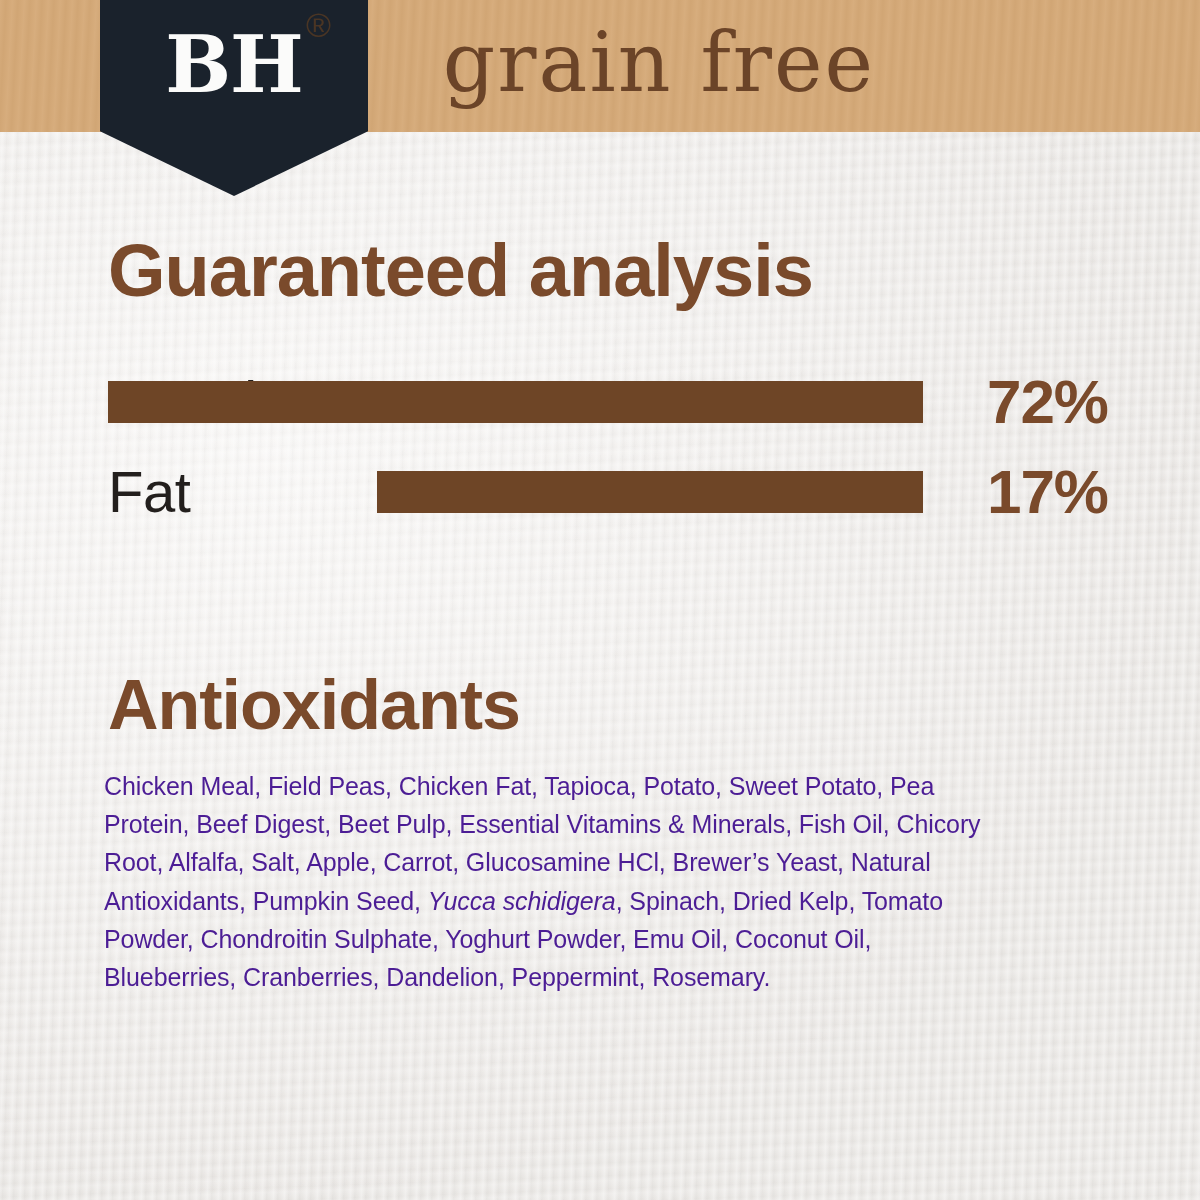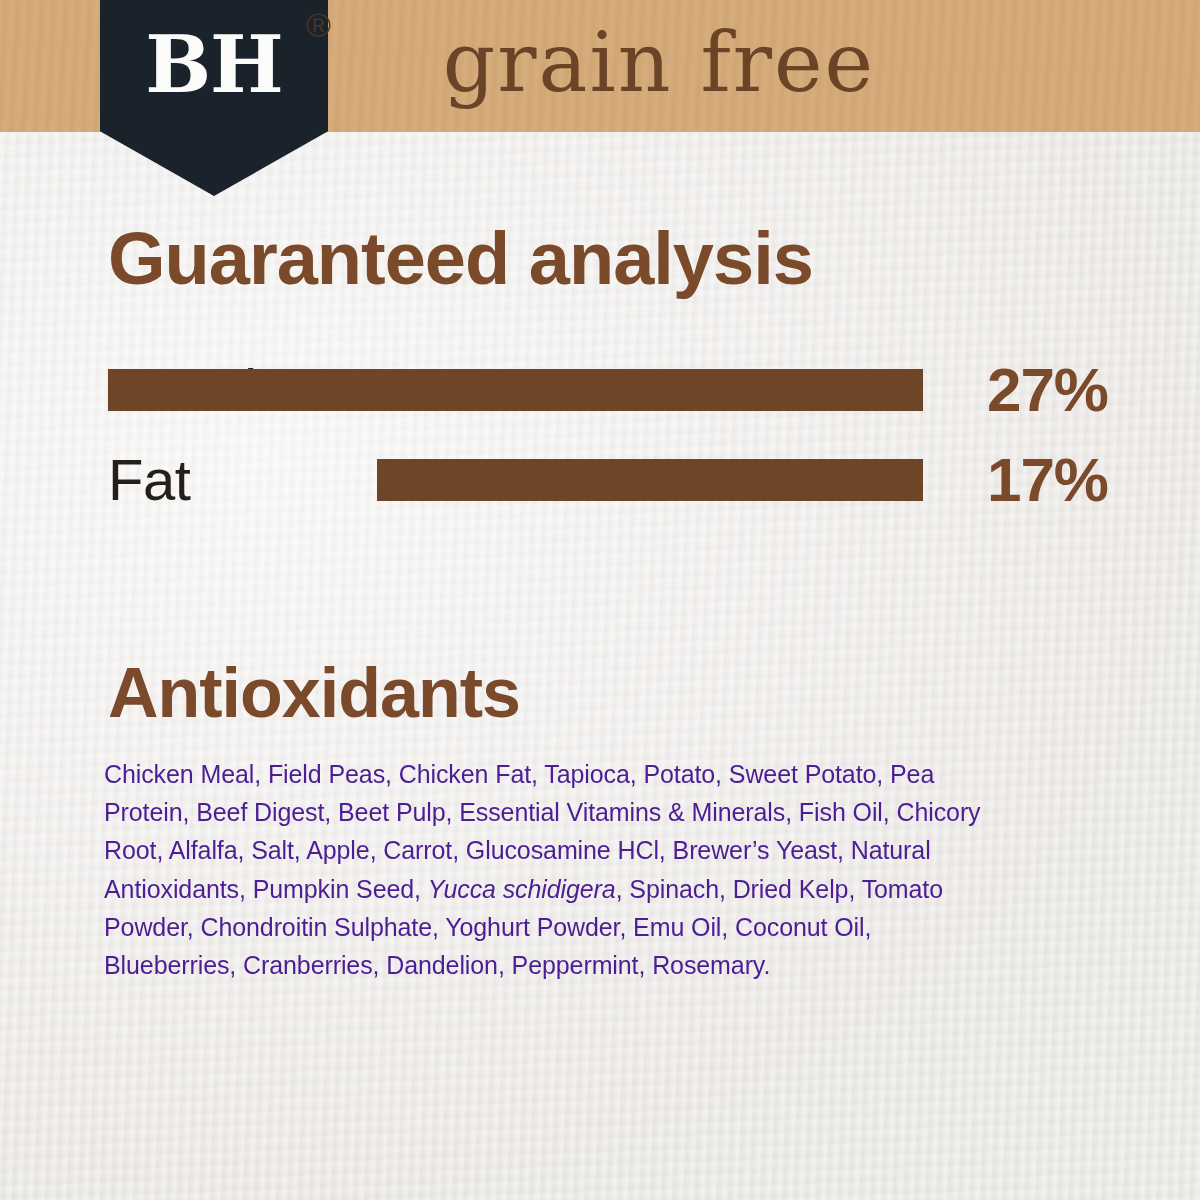--- a/index.html
+++ b/index.html
@@ -40,21 +40,21 @@
   .header-band::after {
     content:"";
     position:absolute; inset:0;
     background:repeating-linear-gradient(93deg, rgba(255,255,255,0.05) 0px, rgba(0,0,0,0.02) 6px, rgba(255,255,255,0.04) 12px);
     pointer-events:none;
   }
 
   .badge {
     position:absolute;
     top:0; left:100px;
-    width:228px; height:196px;
+    width:268px; height:196px;
     background:#1a222c;
     clip-path:polygon(0 0, 100% 0, 100% 67%, 50% 100%, 0 67%);
     z-index:5;
     display:flex;
     align-items:flex-start;
     justify-content:center;
   }
   .badge-text {
     color:#fbfbfa;
     font-family:"DejaVu Serif", serif;
@@ -86,21 +86,21 @@
     font-family:"DejaVu Serif", serif;
     font-size:82px;
     color:#6b4428;
     letter-spacing:2px;
     line-height:1.1;
   }
 
   
   .content {
     position:absolute;
-    top:120px; left:0;
+    top:132px; left:0;
     width:1200px; height:824px;
     z-index:4;
   }
 
   .section-title {
     color:#7a4a2b;
     font-weight:bold;
     letter-spacing:-1px;
     line-height:1;
   }
@@ -194,21 +194,21 @@
 
     <div class="section-title" id="ga-title">Guaranteed analysis</div>
 
     <div class="analysis">
 
       <div class="arow">
         <div class="arow-label">Protein</div>
         <div class="arow-bar-track">
           <div class="arow-bar" id="bar-0" style="width: 100%;"></div>
         </div>
-        <div class="arow-value">27%</div>
+        <div class="arow-value">72%</div>
       </div>
 
       <div class="arow">
         <div class="arow-label">Fat</div>
         <div class="arow-bar-track">
           <div class="arow-bar" id="bar-1" style="width: 67%;"></div>
         </div>
         <div class="arow-value">17%</div>
       </div>
 

